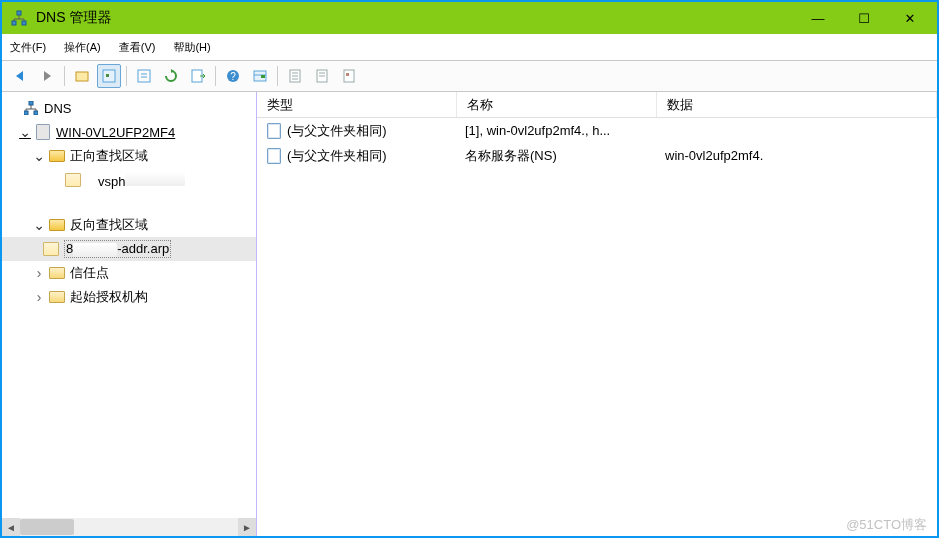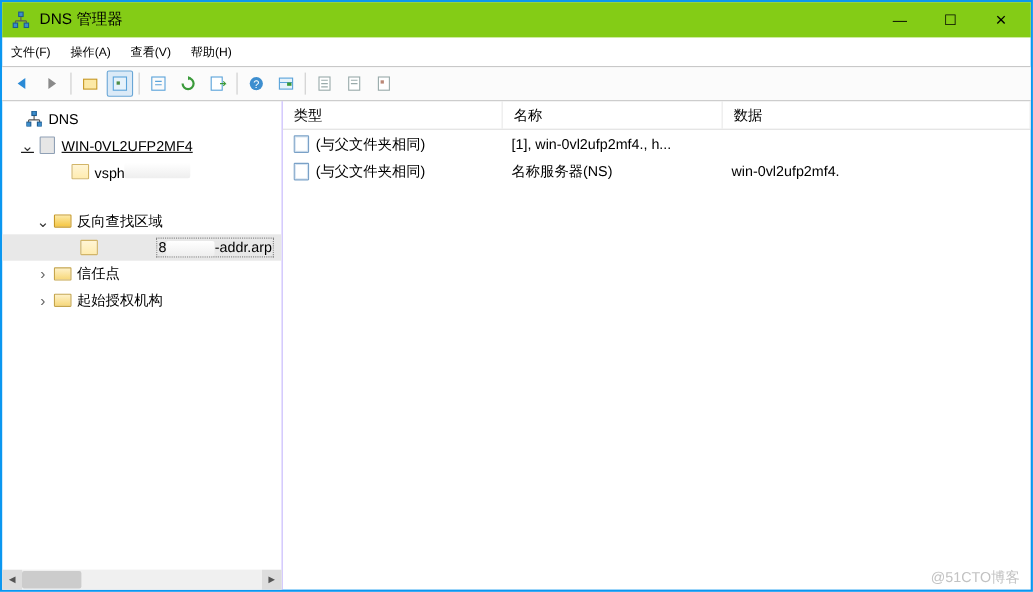--- a/index.html
+++ b/index.html
@@ -186,37 +186,44 @@
         </div>
 
         <div class="tree-row" style="padding-left:16px;text-decoration:underline;">
           <span class="exp open"></span>
           <span class="node-icon">
               <div class="server-icon-svg"></div>
             </span>
           <span class="node-label">WIN-0VL2UFP2MF4</span>
         </div>
 
-
-        <div class="tree-row" style="padding-left:62px;">
+        <div class="tree-row" style="padding-left:30px;">
+          <span class="exp open"></span>
+          <span class="node-icon">
+              <div class="folder-open"></div>
+            </span>
+          <span class="node-label">正向查找区域</span>
+        </div>
+
+        <div class="tree-row" style="padding-left:62px;gap:12px;">
           <span class="node-icon">
               <div class="folder-file"></div>
             </span>
           <span class="node-label"><span>vsph</span><span class="obscured" style="width:60px;height:14px;"></span></span>
         </div>
 
         <div class="tree-row" style="padding-left:30px;margin-top:21px;">
           <span class="exp open"></span>
           <span class="node-icon">
               <div class="folder-open"></div>
             </span>
           <span class="node-label">反向查找区域</span>
         </div>
 
-        <div class="tree-row selected-bg" style="padding-left:70px;gap:48px;">
+        <div class="tree-row selected-bg" style="padding-left:40px;">
           <span class="node-icon">
               <div class="folder-file"></div>
             </span>
           <span class="node-label"><span>8</span><span class="obscured" style="width:44px;height:14px;vertical-align:middle;"></span><span>-addr.arp</span></span>
         </div>
 
         <div class="tree-row" style="padding-left:30px;">
           <span class="exp closed"></span>
           <span class="node-icon">
               <div class="folder-closed"></div>

